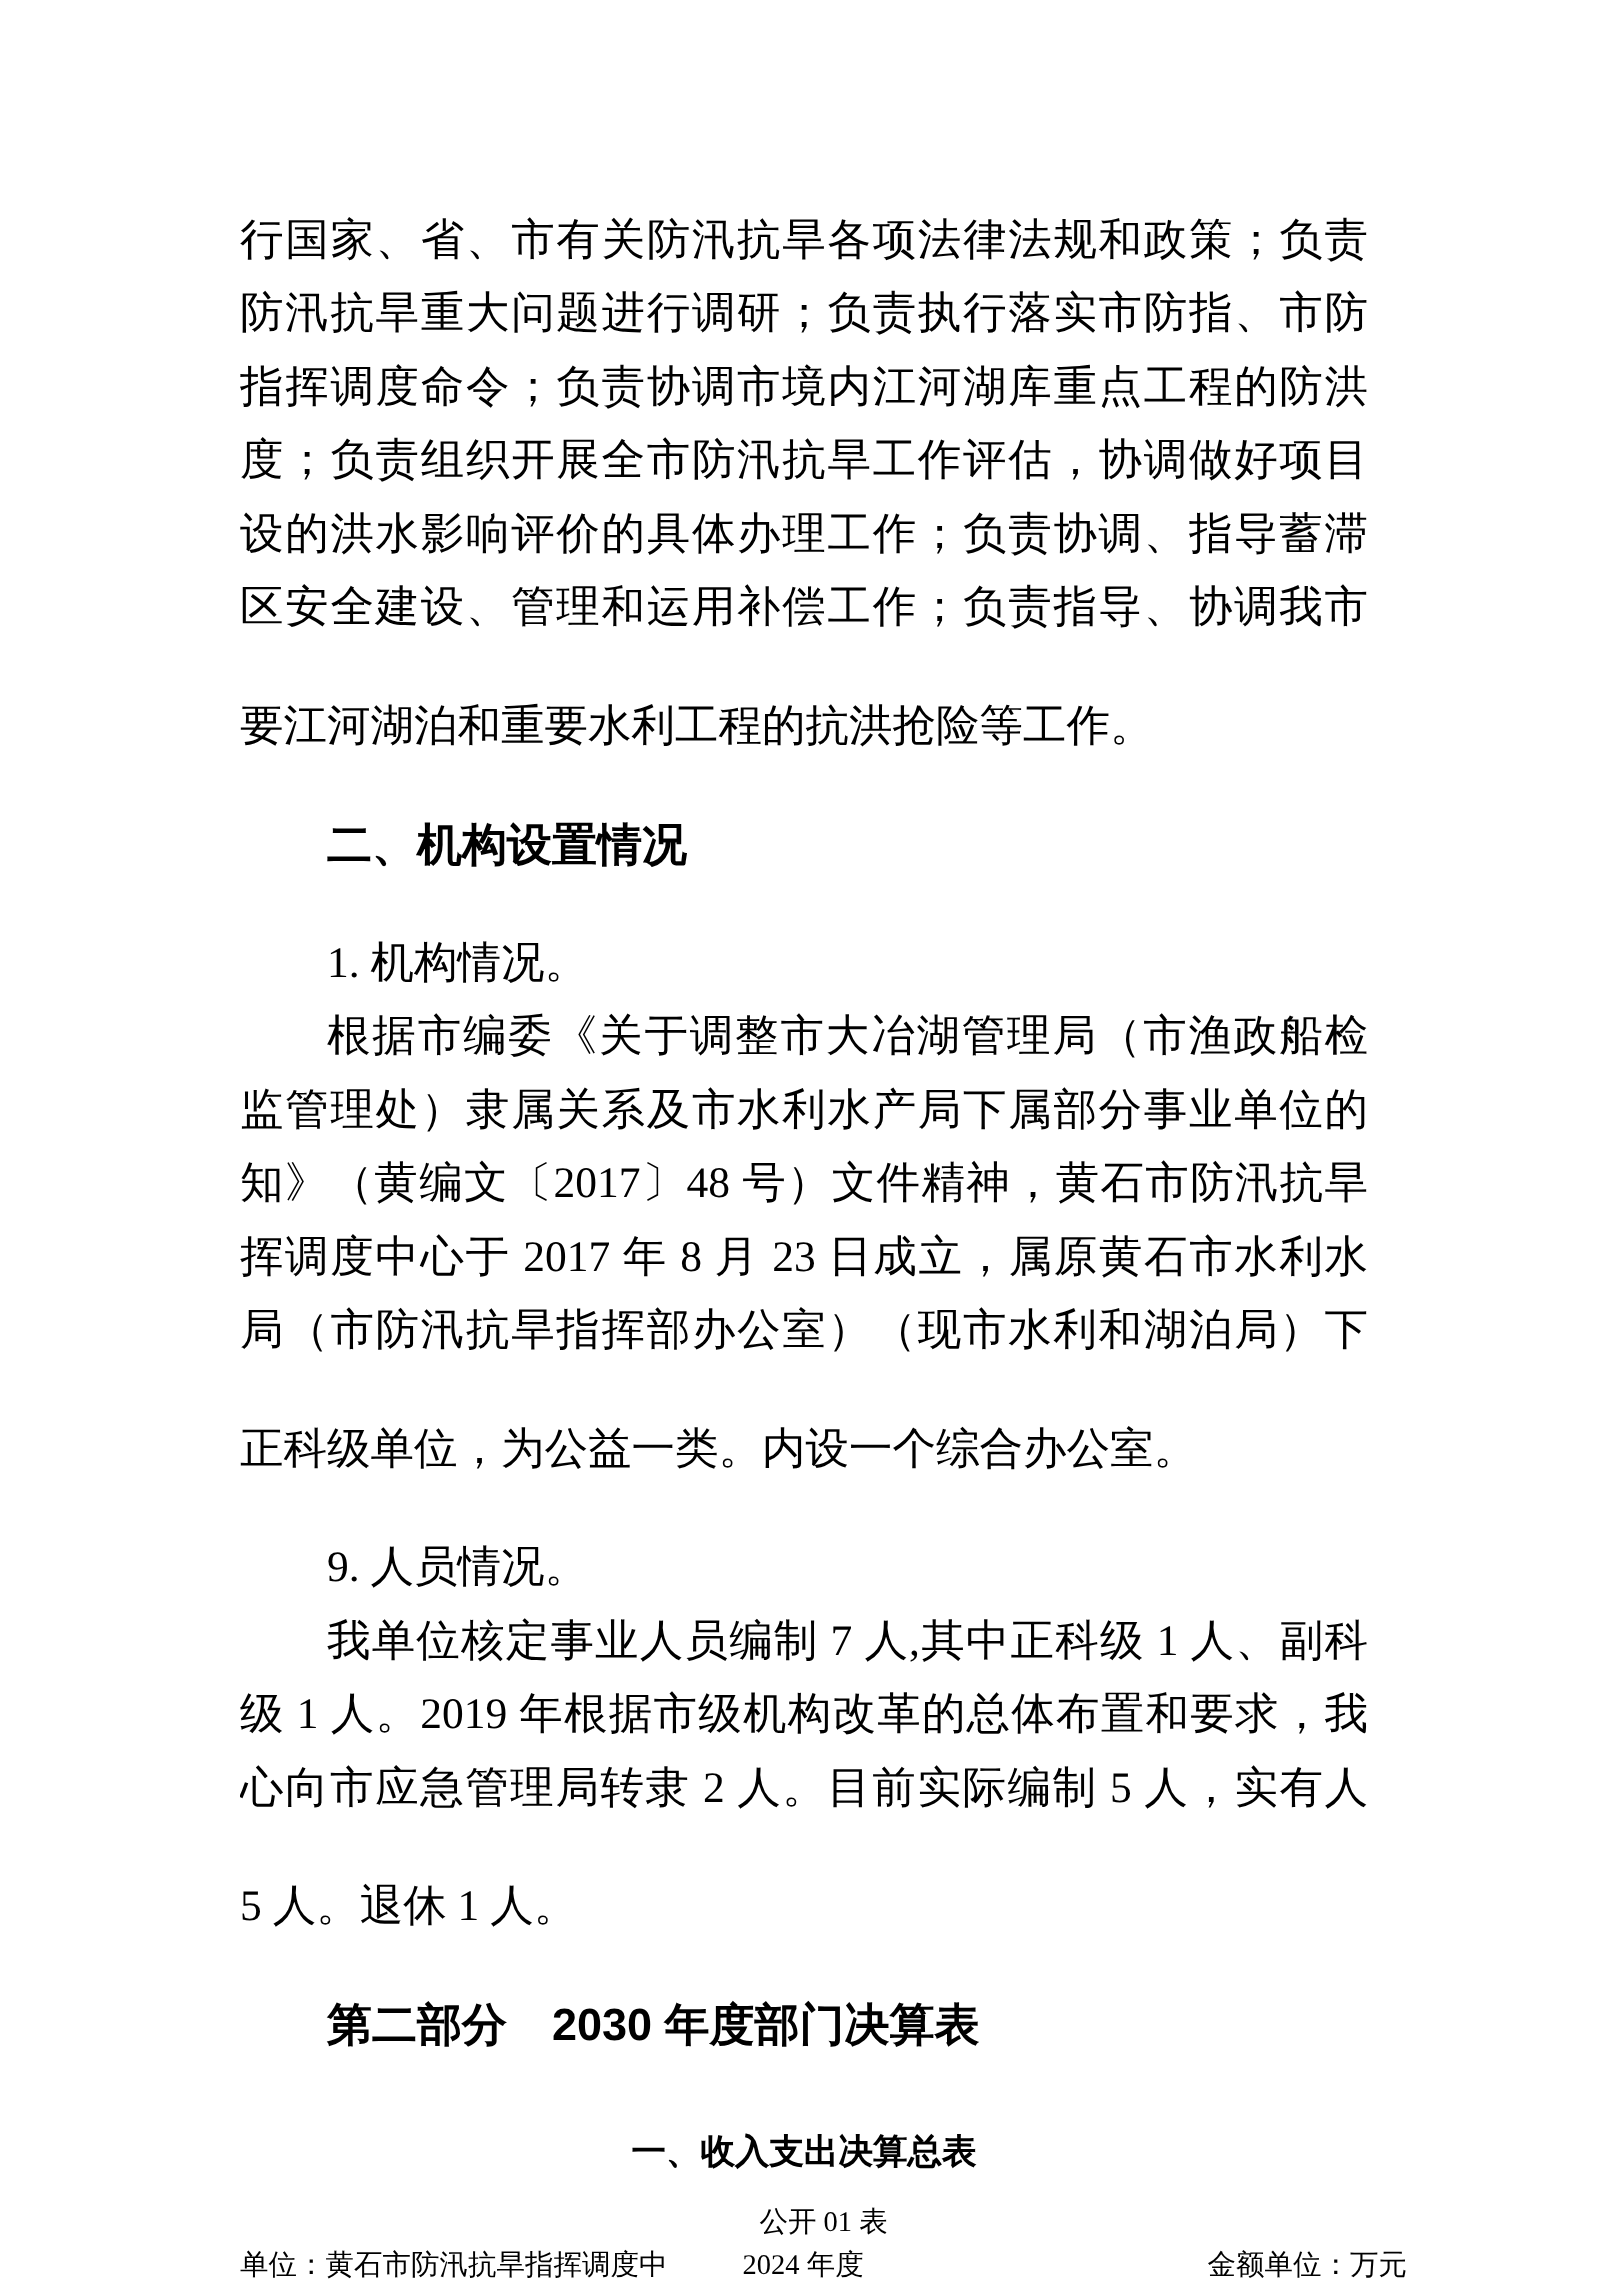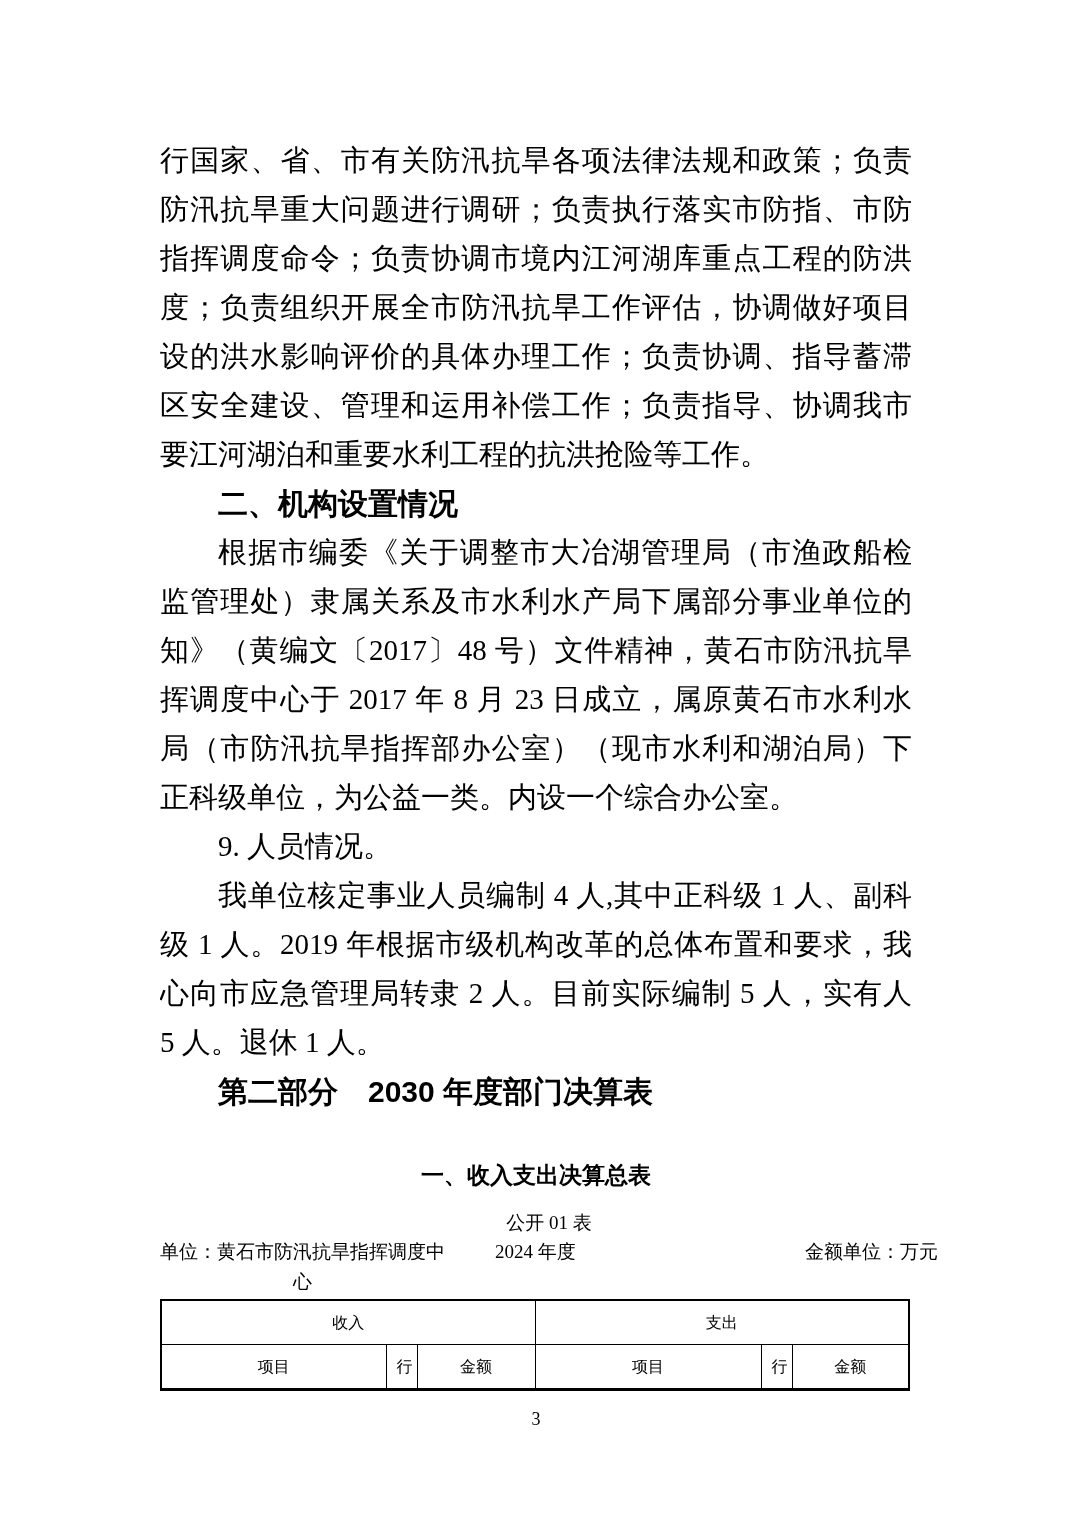--- a/index.html
+++ b/index.html
@@ -22,21 +22,21 @@
   .line {
     font-family: "Liberation Serif", "DejaVu Serif", serif;
     font-size: 29px;
     line-height: 49px;
     height: 49px;
     text-align: justify;
     text-align-last: justify;
     white-space: normal;
     overflow: hidden;
   }
-  .line.end { text-align-last: left; }
+  .line.end { text-align-last: left; margin-top: 30px; }
   .line.indent { text-indent: 58px; }
   .line.heading {
     font-family: "Liberation Sans", "DejaVu Sans", sans-serif;
     font-weight: 700;
     font-size: 30px;
     text-align-last: left;
   }
   
   .table-title {
     margin: 37px 0 12px 0;
@@ -98,28 +98,29 @@
 
     <div id="body-lines">
         <div class="line just">行国家、省、市有关防汛抗旱各项法律法规和政策；负责对</div>
         <div class="line just">防汛抗旱重大问题进行调研；负责执行落实市防指、市防办</div>
         <div class="line just">指挥调度命令；负责协调市境内江河湖库重点工程的防洪调</div>
         <div class="line just">度；负责组织开展全市防汛抗旱工作评估，协调做好项目建</div>
         <div class="line just">设的洪水影响评价的具体办理工作；负责协调、指导蓄滞洪</div>
         <div class="line just">区安全建设、管理和运用补偿工作；负责指导、协调我市主</div>
         <div class="line end">要江河湖泊和重要水利工程的抗洪抢险等工作。</div>
         <div class="line heading indent end">二、机构设置情况</div>
+        <div class="line indent end">1. 机构情况。</div>
         <div class="line indent just">根据市编委《关于调整市大冶湖管理局（市渔政船检港</div>
         <div class="line just">监管理处）隶属关系及市水利水产局下属部分事业单位的通</div>
         <div class="line just">知》（黄编文〔2017〕48 号）文件精神，黄石市防汛抗旱指</div>
         <div class="line just">挥调度中心于 2017 年 8 月 23 日成立，属原黄石市水利水产</div>
         <div class="line just">局（市防汛抗旱指挥部办公室）（现市水利和湖泊局）下属</div>
         <div class="line end">正科级单位，为公益一类。内设一个综合办公室。</div>
         <div class="line indent end">9. 人员情况。</div>
-        <div class="line indent just">我单位核定事业人员编制 4 人,其中正科级 1 人、副科</div>
+        <div class="line indent just">我单位核定事业人员编制 7 人,其中正科级 1 人、副科</div>
         <div class="line just">级 1 人。2019 年根据市级机构改革的总体布置和要求，我中</div>
         <div class="line just">心向市应急管理局转隶 2 人。目前实际编制 5 人，实有人数</div>
         <div class="line end">5 人。退休 1 人。</div>
         <div class="line heading indent end">第二部分　2030 年度部门决算表</div>
       </div>
 
     <div class="table-title">一、收入支出决算总表</div>
 
     <div class="meta-tag">公开 01 表</div>
 

